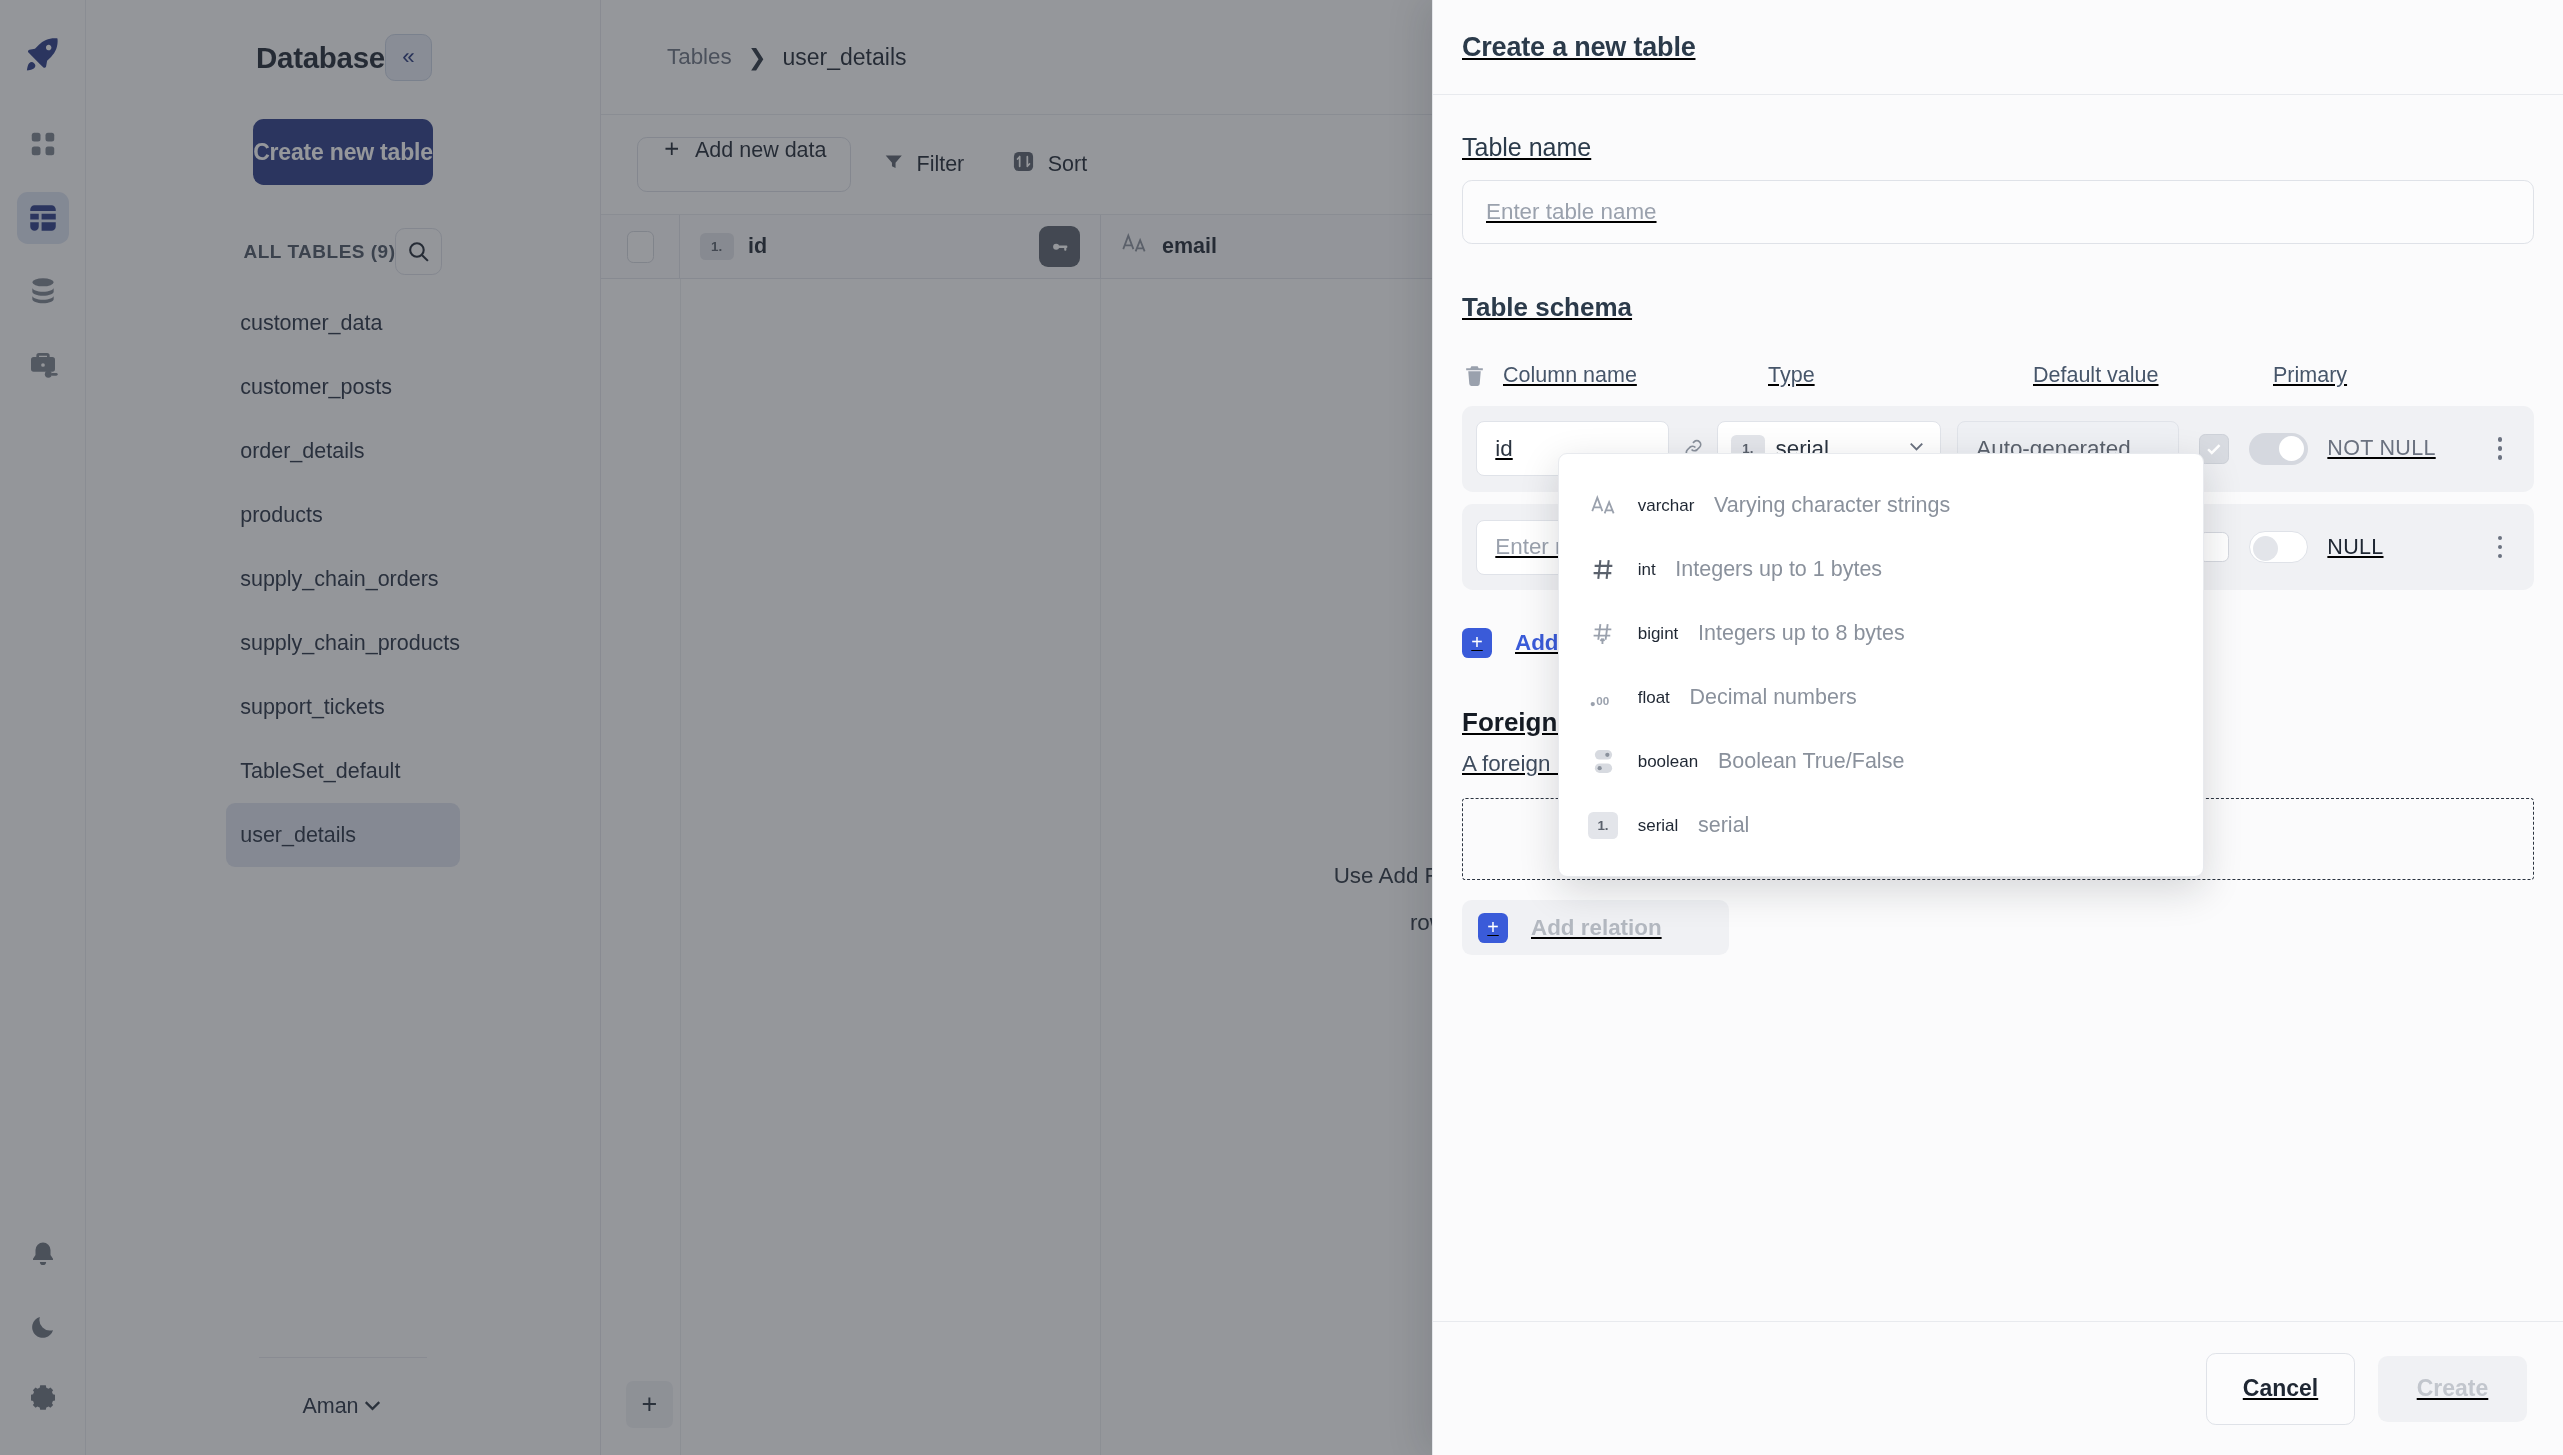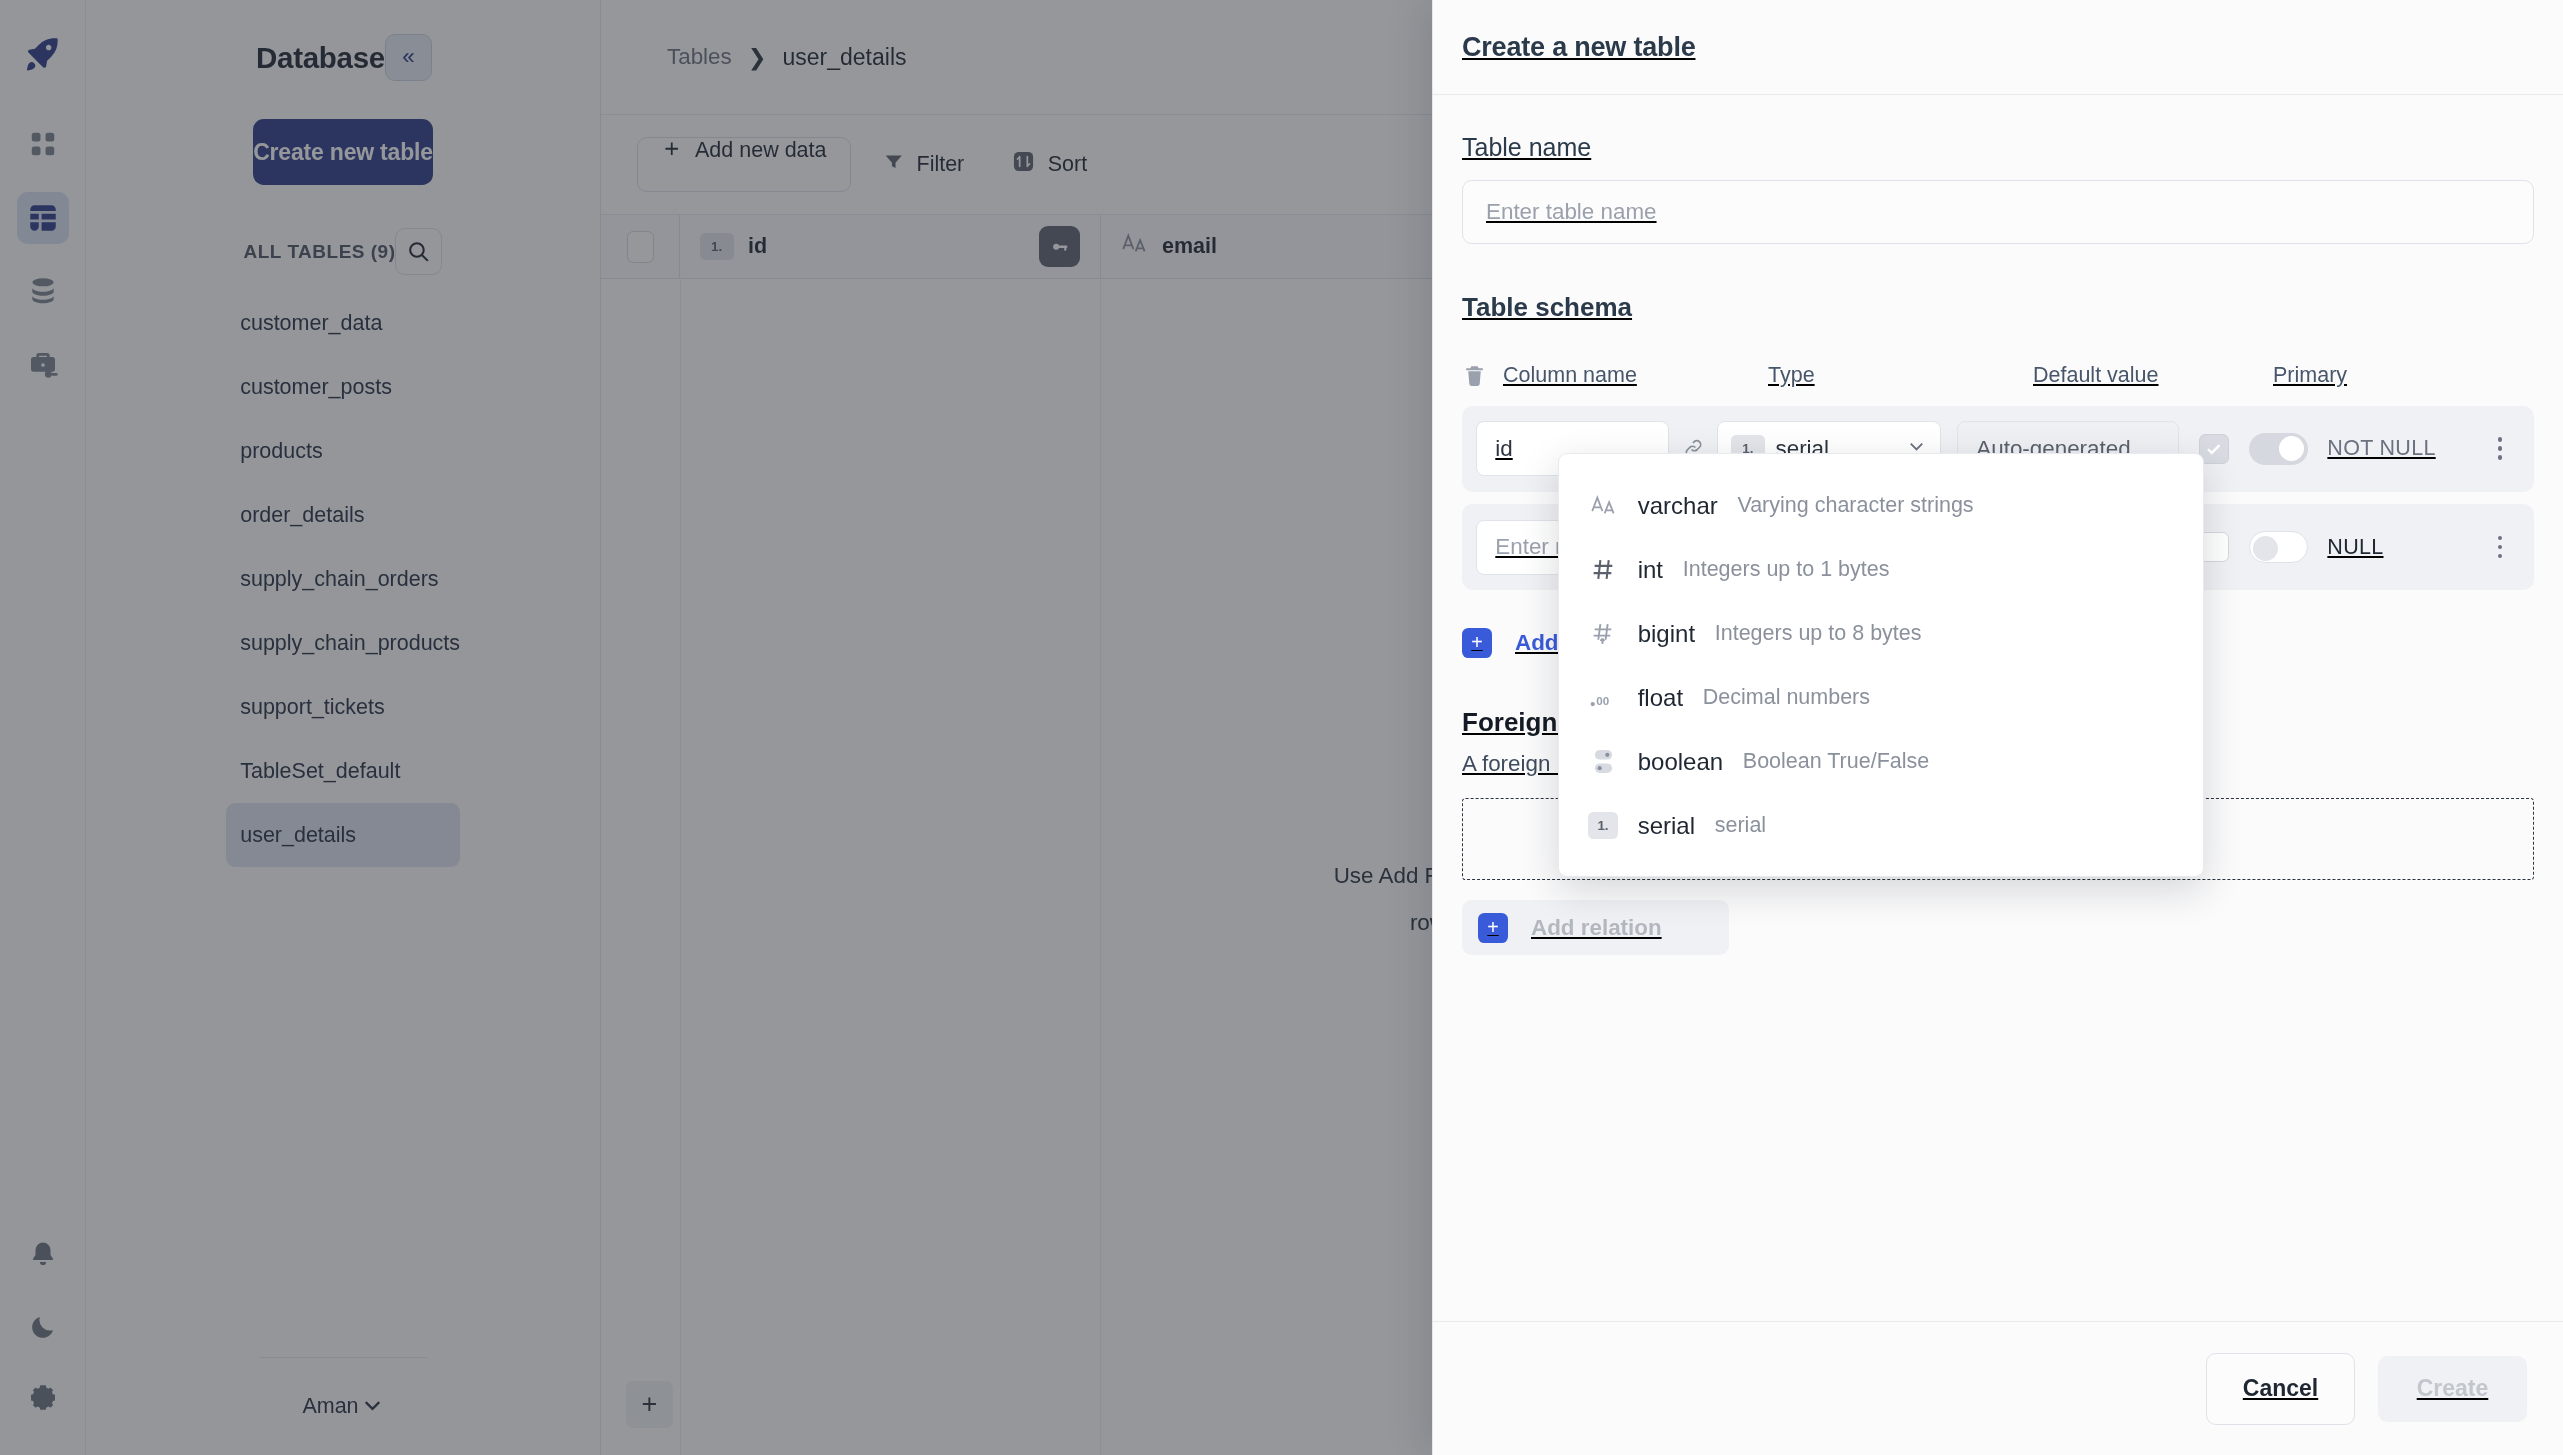--- a/index.html
+++ b/index.html
@@ -205,21 +205,21 @@
     font-size: 23px; font-weight: 700; color: #c2c6cd;
   }
   .dropdown {
     position: absolute; width: 646px;
     background: #ffffff; border: 0.9px solid #e8eaee; border-radius: 9px;
     box-shadow: 0 12.5px 39px rgba(20,24,33,0.16);
     padding: 19.7px 0 18px 0;
   }
   .dd-item { height: 64px; display: flex; align-items: center; padding: 0 29px; gap: 19.7px; }
   .dd-ico { width: 30px; flex: 0 0 30px; display: flex; align-items: center; justify-content: center; color: #8a919c; }
-  .dd-name { font-size: 24px; color: #1f2733; font-weight: 500; }
+  .dd-name { font-size: 17px; color: #1f2733; font-weight: 500; }
   .dd-desc { font-size: 21.5px; color: #8a919c; }
   .serial-badge { width: 34px; height: 27px; border-radius: 5.4px; background: #e3e5ea; display:flex; align-items:center; justify-content:center; font-size:13.4px; color:#5a616c; font-weight:700; }
 
   .caret { width: 2.7px; height: 30px; background: #1f2733; }
 </style>
 </head>
 <body>
 
 <div class="app">
 
@@ -300,24 +300,24 @@
         </div>
       </div>
       <div class="tbl-list" id="table-list">
           <div class="tbl-item">
             <span>customer_data</span>
           </div>
           <div class="tbl-item">
             <span>customer_posts</span>
           </div>
           <div class="tbl-item">
+            <span>order_details</span>
+          </div>
+          <div class="tbl-item">
             <span>products</span>
-          </div>
-          <div class="tbl-item">
-            <span>order_details</span>
           </div>
           <div class="tbl-item">
             <span>supply_chain_orders</span>
           </div>
           <div class="tbl-item">
             <span>supply_chain_products</span>
           </div>
           <div class="tbl-item">
             <span>support_tickets</span>
           </div>

